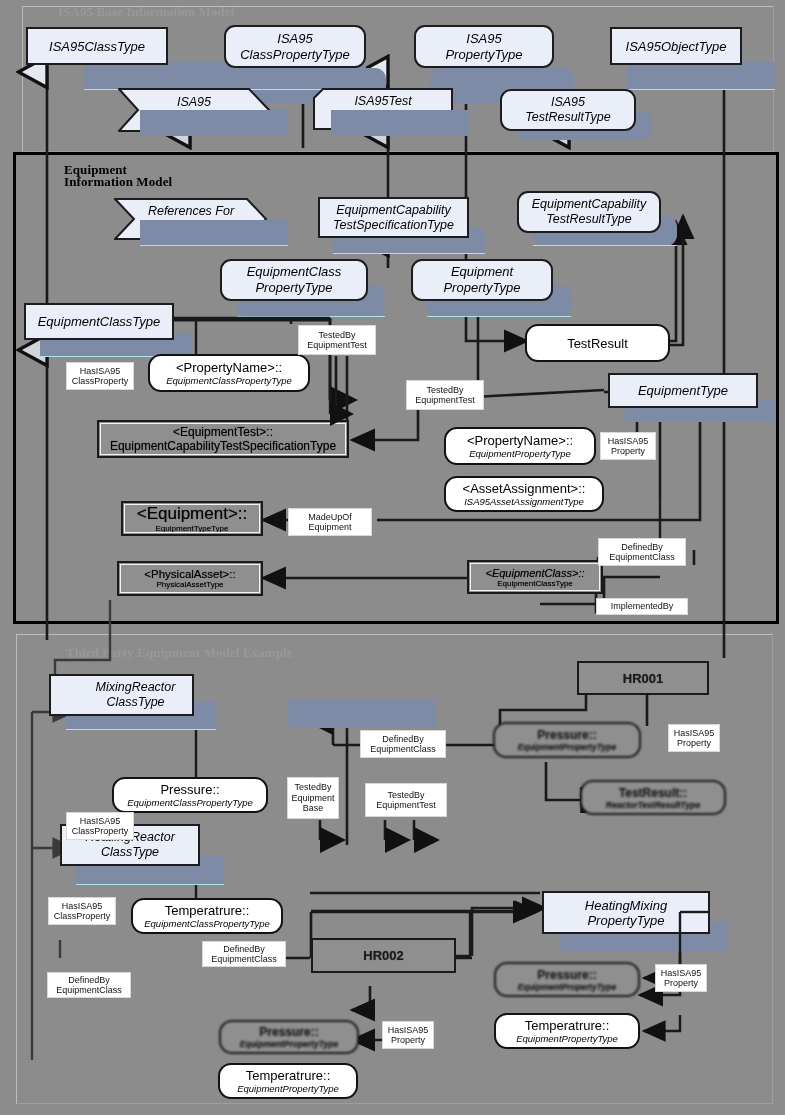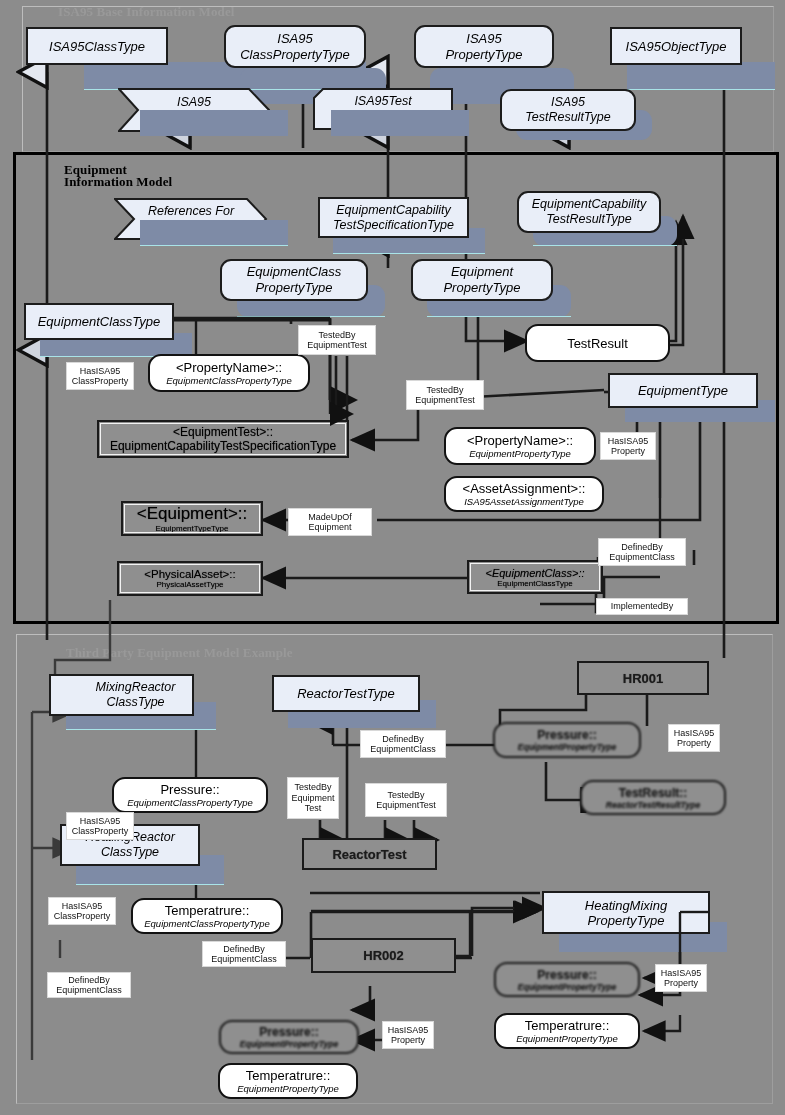--- a/index.html
+++ b/index.html
@@ -365,46 +365,40 @@
   </div>
 
   <div class="shadow" style="left:66px;top:702px;width:150px;height:28px;"></div>
   <div class="shadow-line" style="left:66px;top:729px;width:150px;"></div>
   <div class="node nd-blue" style="left:49px;top:674px;width:145px;height:42px;font-size:12.5px;line-height:15px;padding-left:28px;">
     <span class="l1">MixingReactor</span>
     <span class="l2">ClassType</span>
   </div>
 
   <div class="shadow" style="left:288px;top:700px;width:148px;height:28px;"></div>
-  <div class="node nd-blue" style="left:272px;top:675px;width:148px;height:37px;font-size:13px;">
-    <span class="l1">ReactorTestType</span>
-  </div>
 
   <div class="node nd-grey blur" style="left:577px;top:661px;width:132px;height:34px;font-size:13px;">
     <span class="l1">HR001</span>
   </div>
 
   <div class="node nd-grey round blur2" style="left:493px;top:722px;width:148px;height:36px;">
     <span class="l1" style="font-size:12px;">Pressure::</span>
     <span class="l2" style="font-size:8.5px;">EquipmentPropertyType</span>
   </div>
 
   <div class="node nd-white" style="left:112px;top:777px;width:156px;height:36px;">
     <span class="l1">Pressure::</span>
     <span class="l2">EquipmentClassPropertyType</span>
   </div>
 
   <div class="node nd-grey round blur2" style="left:580px;top:780px;width:146px;height:35px;">
     <span class="l1" style="font-size:12px;">TestResult::</span>
     <span class="l2" style="font-size:8.5px;">ReactorTestResultType</span>
   </div>
 
-  <div class="node nd-grey blur" style="left:302px;top:838px;width:135px;height:32px;font-size:13px;">
-    <span class="l1">ReactorTest</span>
-  </div>
 
   <div class="shadow" style="left:76px;top:855px;width:148px;height:30px;"></div>
   <div class="shadow-line" style="left:76px;top:884px;width:148px;"></div>
   <div class="node nd-blue" style="left:60px;top:824px;width:140px;height:42px;font-size:12.5px;line-height:15px;">
     <span class="l1">HeatiingReactor</span>
     <span class="l2">ClassType</span>
   </div>
 
   <div class="node nd-white" style="left:131px;top:898px;width:152px;height:36px;">
     <span class="l1">Temperatrure::</span>
@@ -449,21 +443,21 @@
     <span>HasISA95</span>
     <span>Property</span>
   </div>
   <div class="lab" style="left:66px;top:812px;width:68px;height:28px;">
     <span>HasISA95</span>
     <span>ClassProperty</span>
   </div>
   <div class="lab" style="left:287px;top:777px;width:52px;height:42px;">
     <span>TestedBy</span>
     <span>Equipment</span>
-    <span>Test</span>
+    <span>Base</span>
   </div>
   <div class="lab" style="left:365px;top:783px;width:82px;height:34px;">
     <span>TestedBy</span>
     <span>EquipmentTest</span>
   </div>
   <div class="lab" style="left:48px;top:897px;width:68px;height:28px;">
     <span>HasISA95</span>
     <span>ClassProperty</span>
   </div>
   <div class="lab" style="left:202px;top:941px;width:84px;height:26px;">

